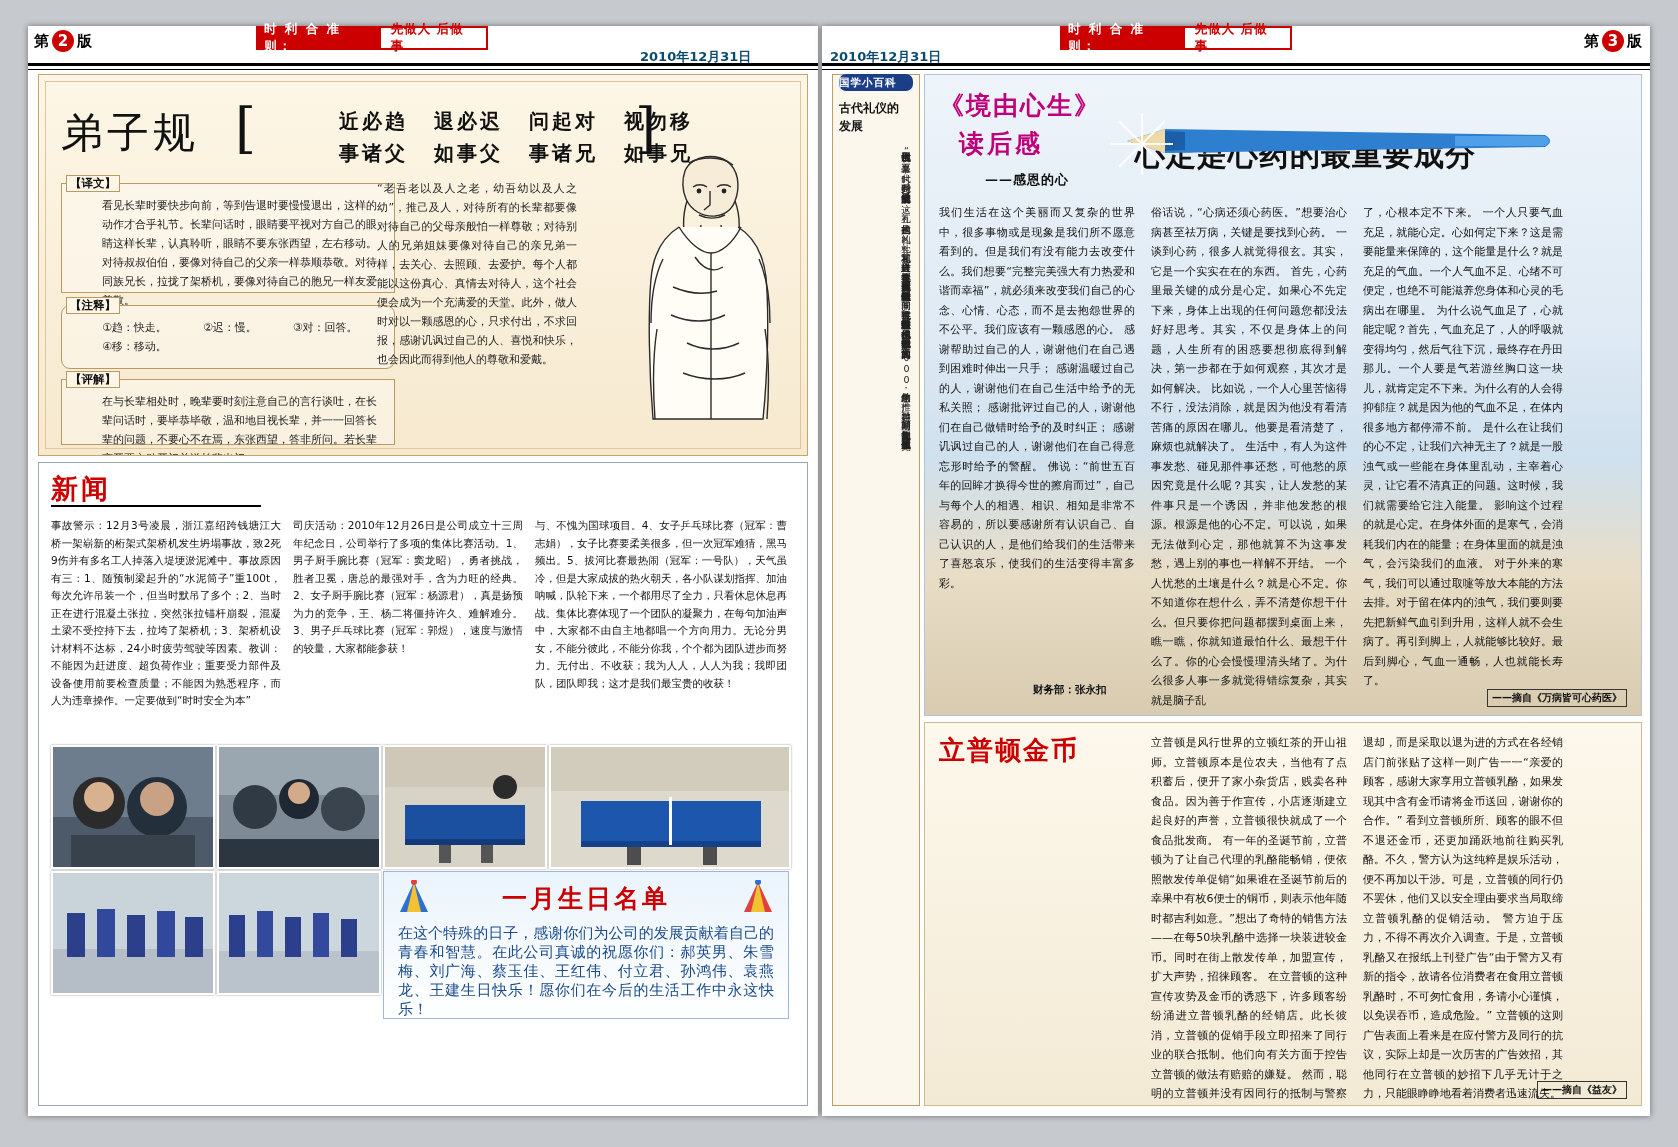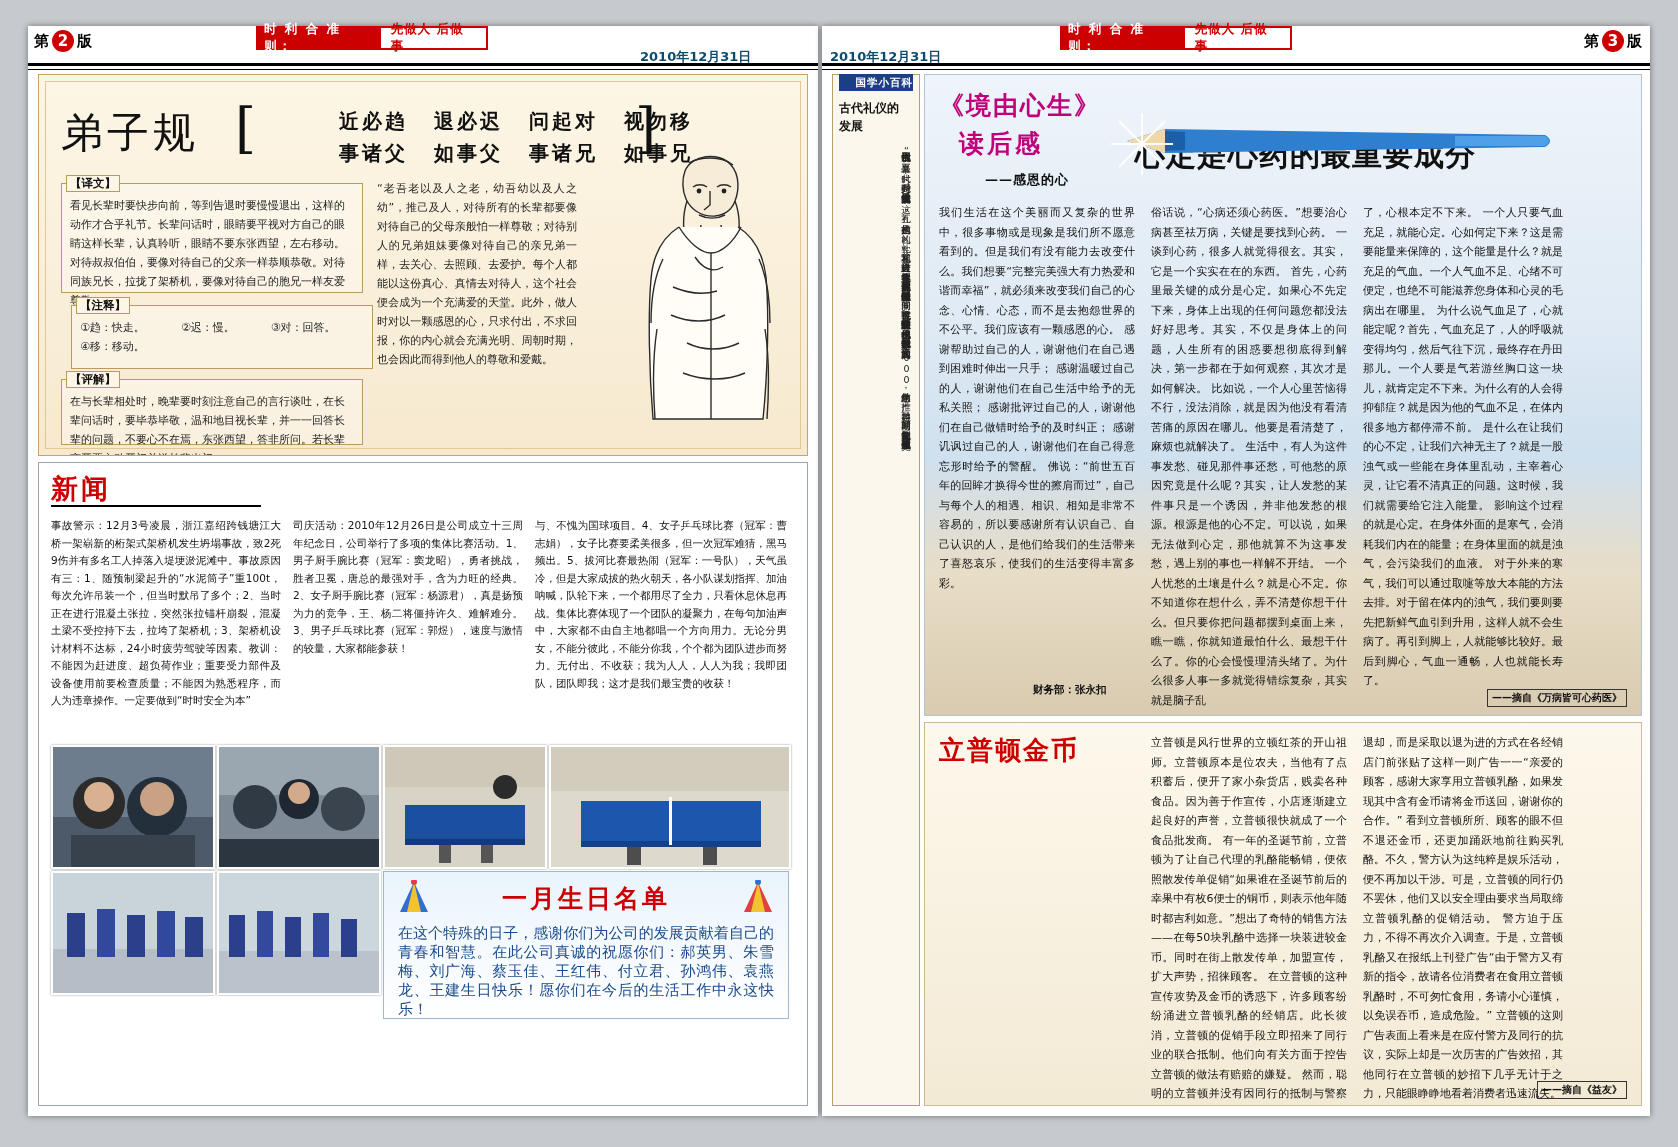--- a/index.html
+++ b/index.html
@@ -66,21 +66,21 @@
   .dzg-title{
     position:absolute;left:22px;top:30px;font-size:42px;font-weight:normal;
     letter-spacing:4px;color:#111;font-family:"DejaVu Serif",serif;
   }
   .bracket{position:absolute;top:22px;font-size:54px;color:#111;font-family:"DejaVu Serif",serif;}
   .verse{
     position:absolute;top:30px;left:300px;display:flex;gap:26px;
   }
   .verse .col{font-size:20px;line-height:32px;font-weight:bold;color:#111;letter-spacing:3px;}
   .box{
-    position:absolute;border:1px solid #b99a63;background:rgba(255,255,255,.35);
+    position:absolute;border:1px solid #b99a63;background:rgba(255,255,255,.35);padding-left:32px;
   }
   .box .hd{
     position:absolute;left:4px;top:-9px;background:#fdf6e6;padding:0 3px;
     font-size:11.5px;font-weight:bold;color:#111;border:1px solid #b99a63;
   }
   .box .cont{padding:12px 8px 6px 8px;font-size:11px;line-height:19px;color:#222;}
   .rtext{
     position:absolute;font-size:11px;line-height:19px;color:#222;text-align:justify;
   }
   .sage{
@@ -107,21 +107,21 @@
   }
   .bday-b{position:absolute;left:14px;right:14px;top:52px;font-size:15px;line-height:19px;color:#1a4b8c;text-align:justify;}
 
   
   .gxcol{
     position:absolute;left:10px;top:48px;width:86px;bottom:10px;
     border:1px solid #b9a06a;background:#fbf7ec;
   }
   .gx-badge{
     position:absolute;left:6px;top:-1px;width:74px;height:17px;background:#1b3f86;
-    color:#fff;font-size:10.5px;font-weight:bold;text-align:right;line-height:17px;letter-spacing:1px;
+    color:#fff;font-size:10.5px;font-weight:bold;text-align:left;line-height:17px;letter-spacing:1px;border-radius:7px;
   }
   .gx-h{
     position:absolute;left:6px;right:6px;top:24px;font-size:12px;line-height:18px;
     font-weight:bold;color:#111;text-align:left;
   }
   .gx-b{
     position:absolute;left:6px;right:6px;top:70px;bottom:6px;font-size:9.5px;line-height:13.5px;
     color:#222;text-align:justify;
     writing-mode:vertical-rl;text-orientation:upright;
     height:auto;
@@ -197,36 +197,36 @@
           <div class="col">退必迟<br>如事父</div>
           <div class="col">问起对<br>事诸兄</div>
           <div class="col">视勿移<br>如事兄</div>
         </div>
 
         <div class="box" style="left:22px;top:108px;width:300px;height:108px;">
           <div class="hd">【译文】</div>
           <div class="cont">看见长辈时要快步向前，等到告退时要慢慢退出，这样的动作才合乎礼节。长辈问话时，眼睛要平视对方自己的眼睛这样长辈，认真聆听，眼睛不要东张西望，左右移动。对待叔叔伯伯，要像对待自己的父亲一样恭顺恭敬。对待同族兄长，拉拢了架桥机，要像对待自己的胞兄一样友爱尊敬。</div>
         </div>
 
-        <div class="box" style="left:32px;top:230px;width:300px;height:62px;">
+        <div class="box" style="left:22px;top:230px;width:300px;height:62px;border-radius:9px;">
           <div class="hd">【注释】</div>
           <div class="cont" style="display:flex;flex-wrap:wrap;gap:0 36px;">
             <span>①趋：快走。</span>
             <span>②迟：慢。</span>
             <span>③对：回答。</span>
             <span>④移：移动。</span>
           </div>
         </div>
 
         <div class="box" style="left:22px;top:304px;width:300px;height:64px;">
           <div class="hd">【评解】</div>
           <div class="cont">在与长辈相处时，晚辈要时刻注意自己的言行谈吐，在长辈问话时，要毕恭毕敬，温和地目视长辈，并一一回答长辈的问题，不要心不在焉，东张西望，答非所问。若长辈离开要主动开门并送长辈出门。</div>
         </div>
 
-        <div class="rtext" style="left:338px;top:104px;width:200px;">“老吾老以及人之老，幼吾幼以及人之幼”，推己及人，对待所有的长辈都要像对待自己的父母亲般怕一样尊敬；对待别人的兄弟姐妹要像对待自己的亲兄弟一样，去关心、去照顾、去爱护。每个人都能以这份真心、真情去对待人，这个社会便会成为一个充满爱的天堂。此外，做人时对以一颗感恩的心，只求付出，不求回报，你的内心就会充满光明、周朝时期，也会因此而得到他人的尊敬和爱戴。</div>
+        <div class="rtext" style="left:338px;top:104px;width:200px;">“老吾老以及人之老，幼吾幼以及人之幼”，推己及人，对待所有的长辈都要像对待自己的父母亲般怕一样尊敬；对待别人的兄弟姐妹要像对待自己的亲兄弟一样，去关心、去照顾、去爱护。每个人都能以这份真心、真情去对待人，这个社会便会成为一个充满爱的天堂。此外，做人时对以一颗感恩的心，只求付出，不求回报，感谢讥讽过自己的人、喜悦和快乐，也会因此而得到他人的尊敬和爱戴。</div>
 
         <div class="sage">
           <svg viewBox="0 0 190 310" width="190" height="310">
             <g fill="none" stroke="#2b2b2b" stroke-width="1.4">
               <path d="M72 42c6-16 34-20 46-6 9 10 8 26 4 36-3 8-10 14-20 15-13 1-24-6-29-17-4-9-4-20-1-28z" fill="#f6ecd8"></path>
               <path d="M76 34c10-6 32-8 44 2"></path>
               <path d="M80 58c4-3 10-3 14 0M104 58c4-3 10-3 14 0"></path>
               <circle cx="86" cy="62" r="2.4" fill="#222" stroke="none"></circle>
               <circle cx="111" cy="62" r="2.4" fill="#222" stroke="none"></circle>
               <path d="M97 62v14l-6 5"></path>

